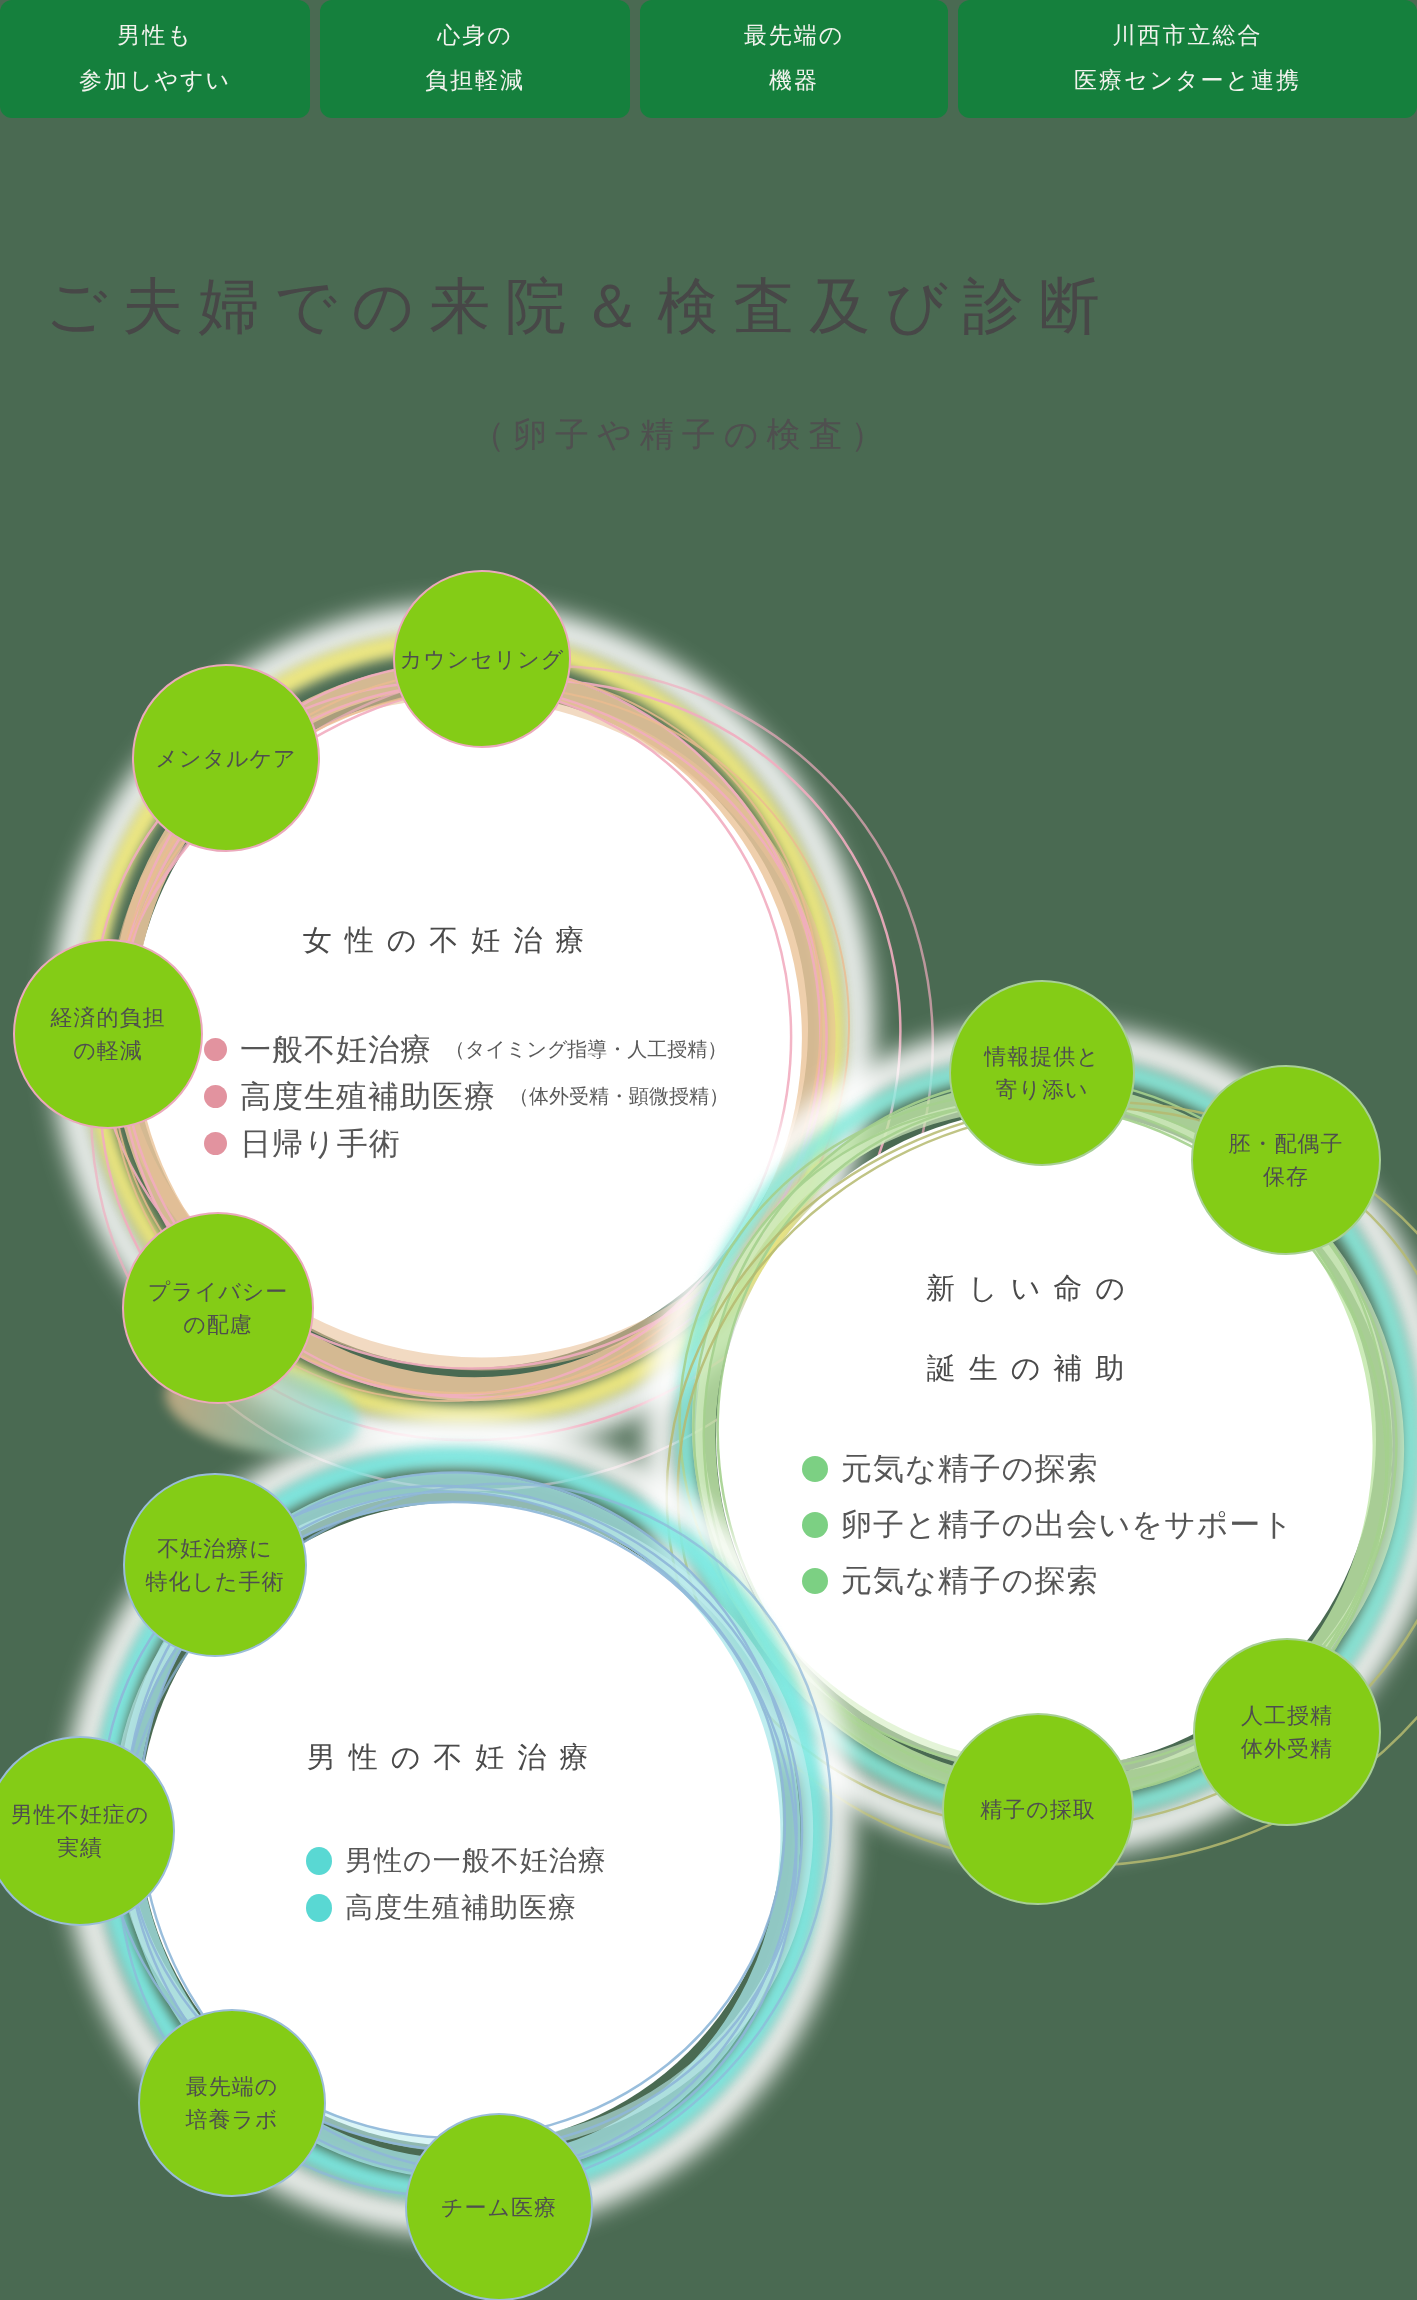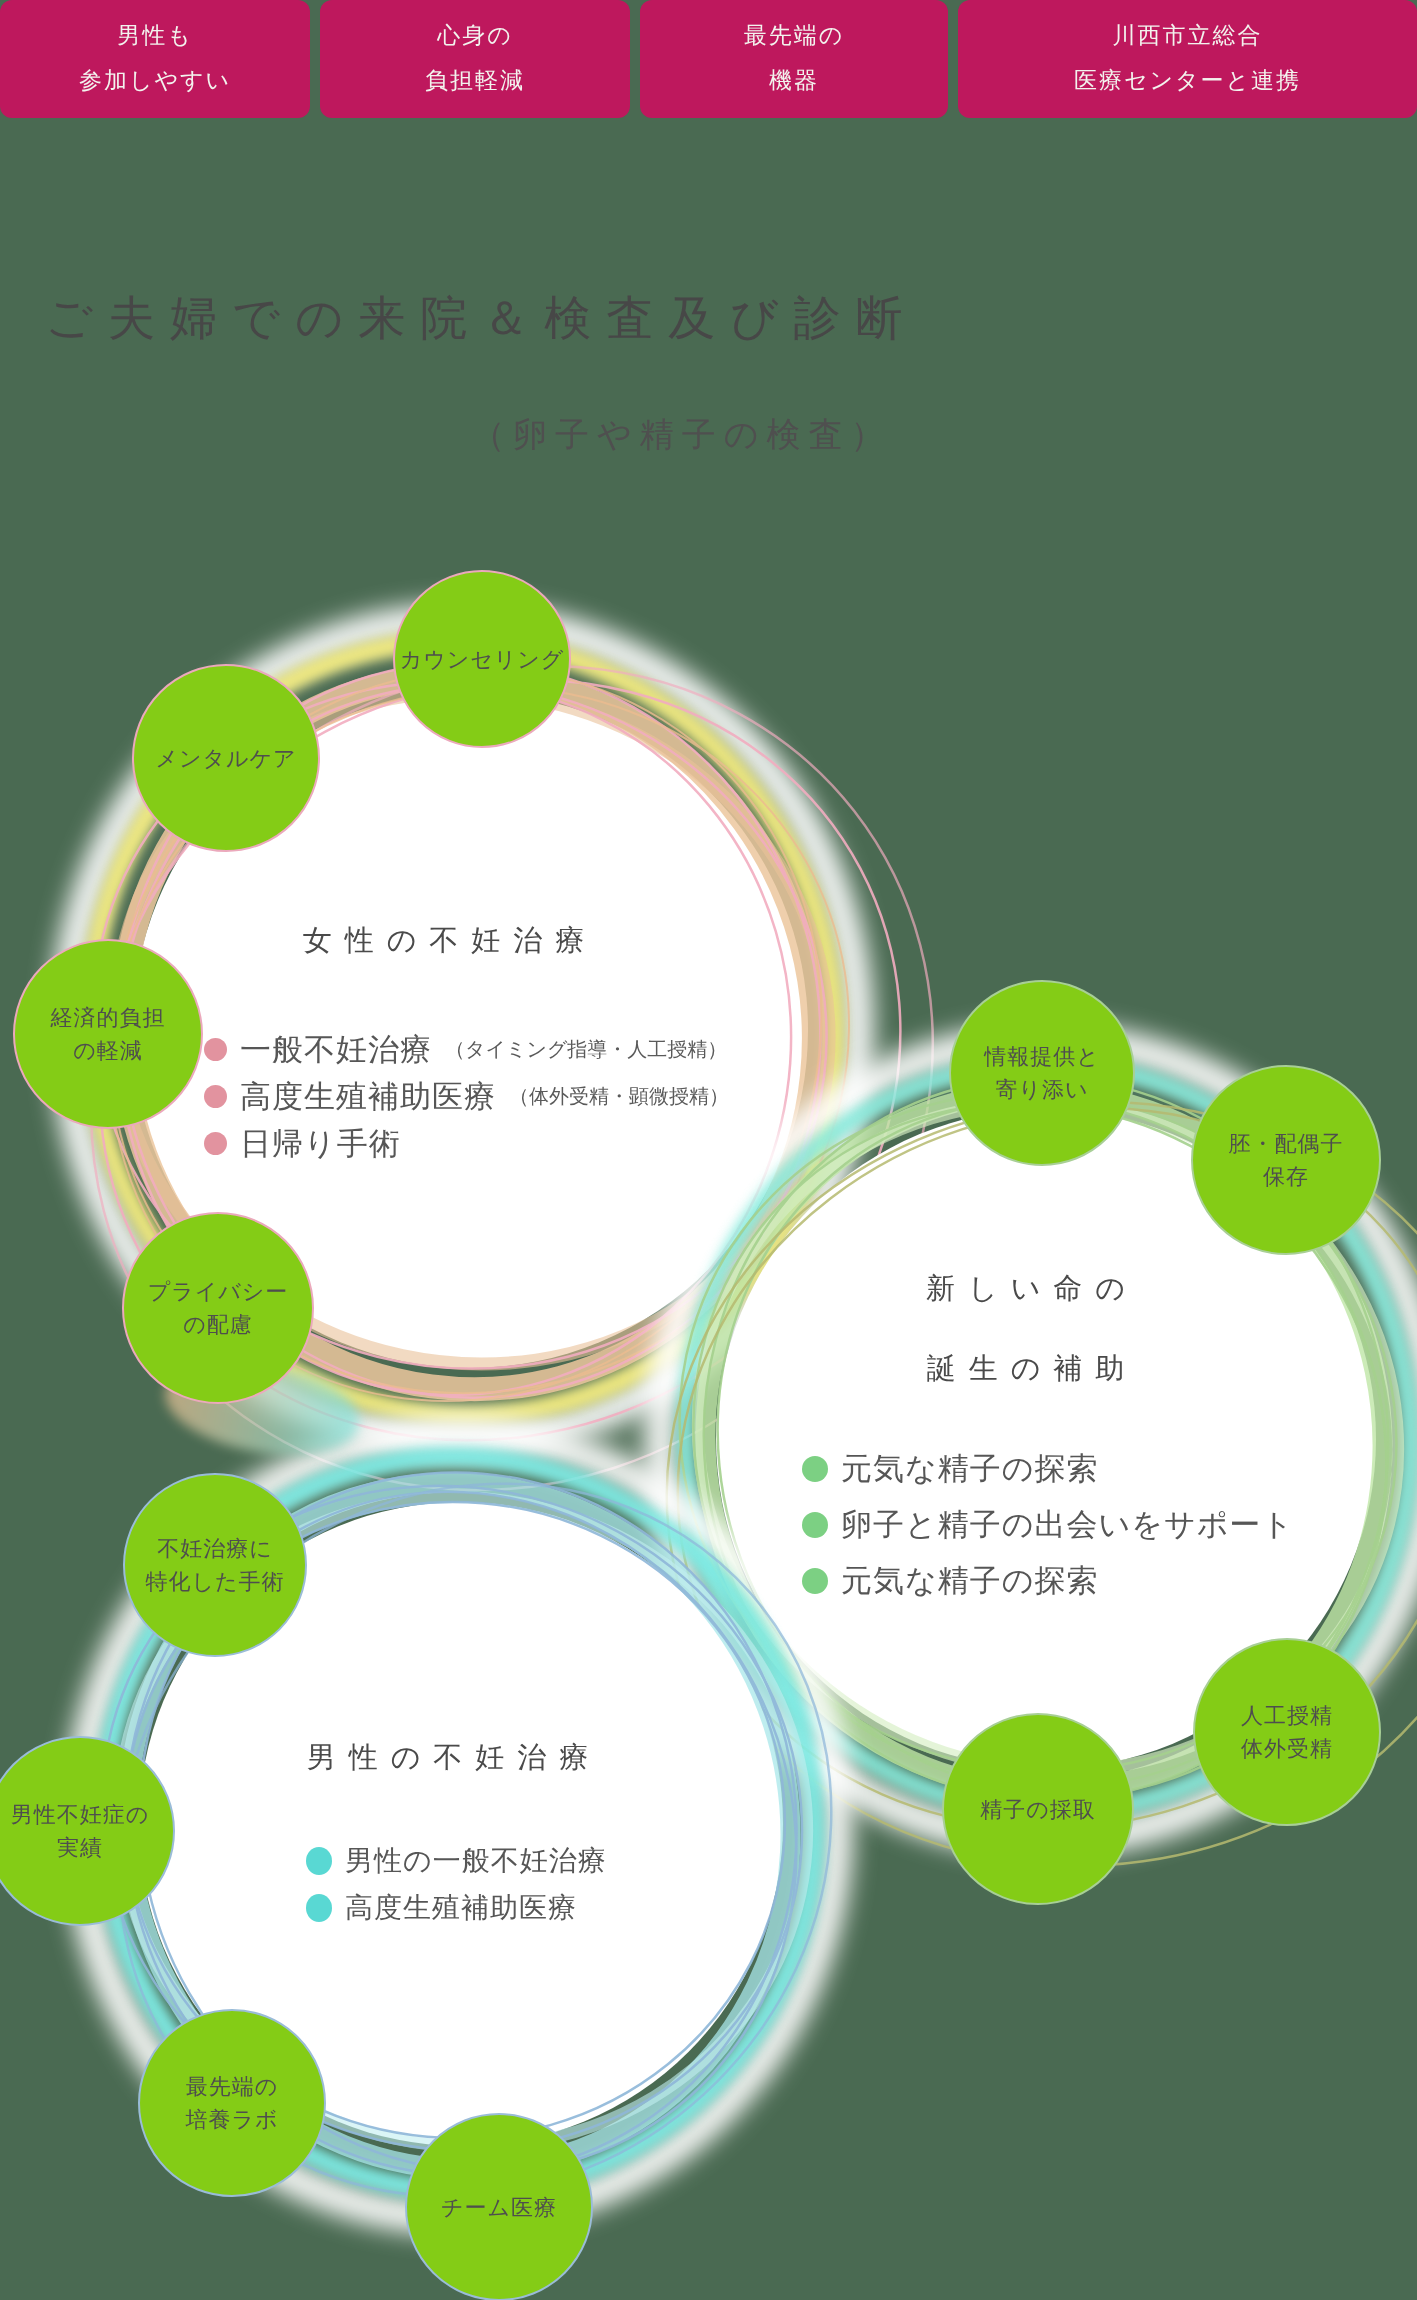--- a/index.html
+++ b/index.html
@@ -5,34 +5,34 @@
   html,body{margin:0;padding:0;}
   body{
     width:1417px;height:2300px;position:relative;overflow:hidden;
     background:#4a6a52;
     font-family:"Liberation Sans","DejaVu Sans",sans-serif;
   }
   .serif{font-family:"Liberation Serif","DejaVu Serif",serif;}
 
   
   .badge{
-    position:absolute;top:0;height:118px;background:#be185d;border-radius:12px;
+    position:absolute;top:0;height:118px;background:#15803d;border-radius:12px;
     color:#f3f3ee;text-align:center;display:flex;flex-direction:column;justify-content:center;
     font-family:"Liberation Serif","DejaVu Serif",serif;
     font-size:23px;letter-spacing:2px;line-height:1.95;
   }
   #badge-1{left:0;width:310px;}
   #badge-2{left:320px;width:310px;}
   #badge-3{left:640px;width:308px;}
   #badge-4{left:958px;width:459px;}
 
   
   .page-title{
     position:absolute;left:45px;top:266px;white-space:nowrap;
-    font-size:47px;letter-spacing:15px;color:#474747;font-weight:500;margin-top:21px;
+    font-size:61px;letter-spacing:15px;color:#474747;font-weight:500;
   }
   .page-subtitle{
     position:absolute;left:471px;top:412px;white-space:nowrap;
     font-size:34px;letter-spacing:8px;color:#4f4f4f;font-weight:500;
   }
 
   
   svg.rings{position:absolute;left:0;top:0;z-index:1;}
 
   

